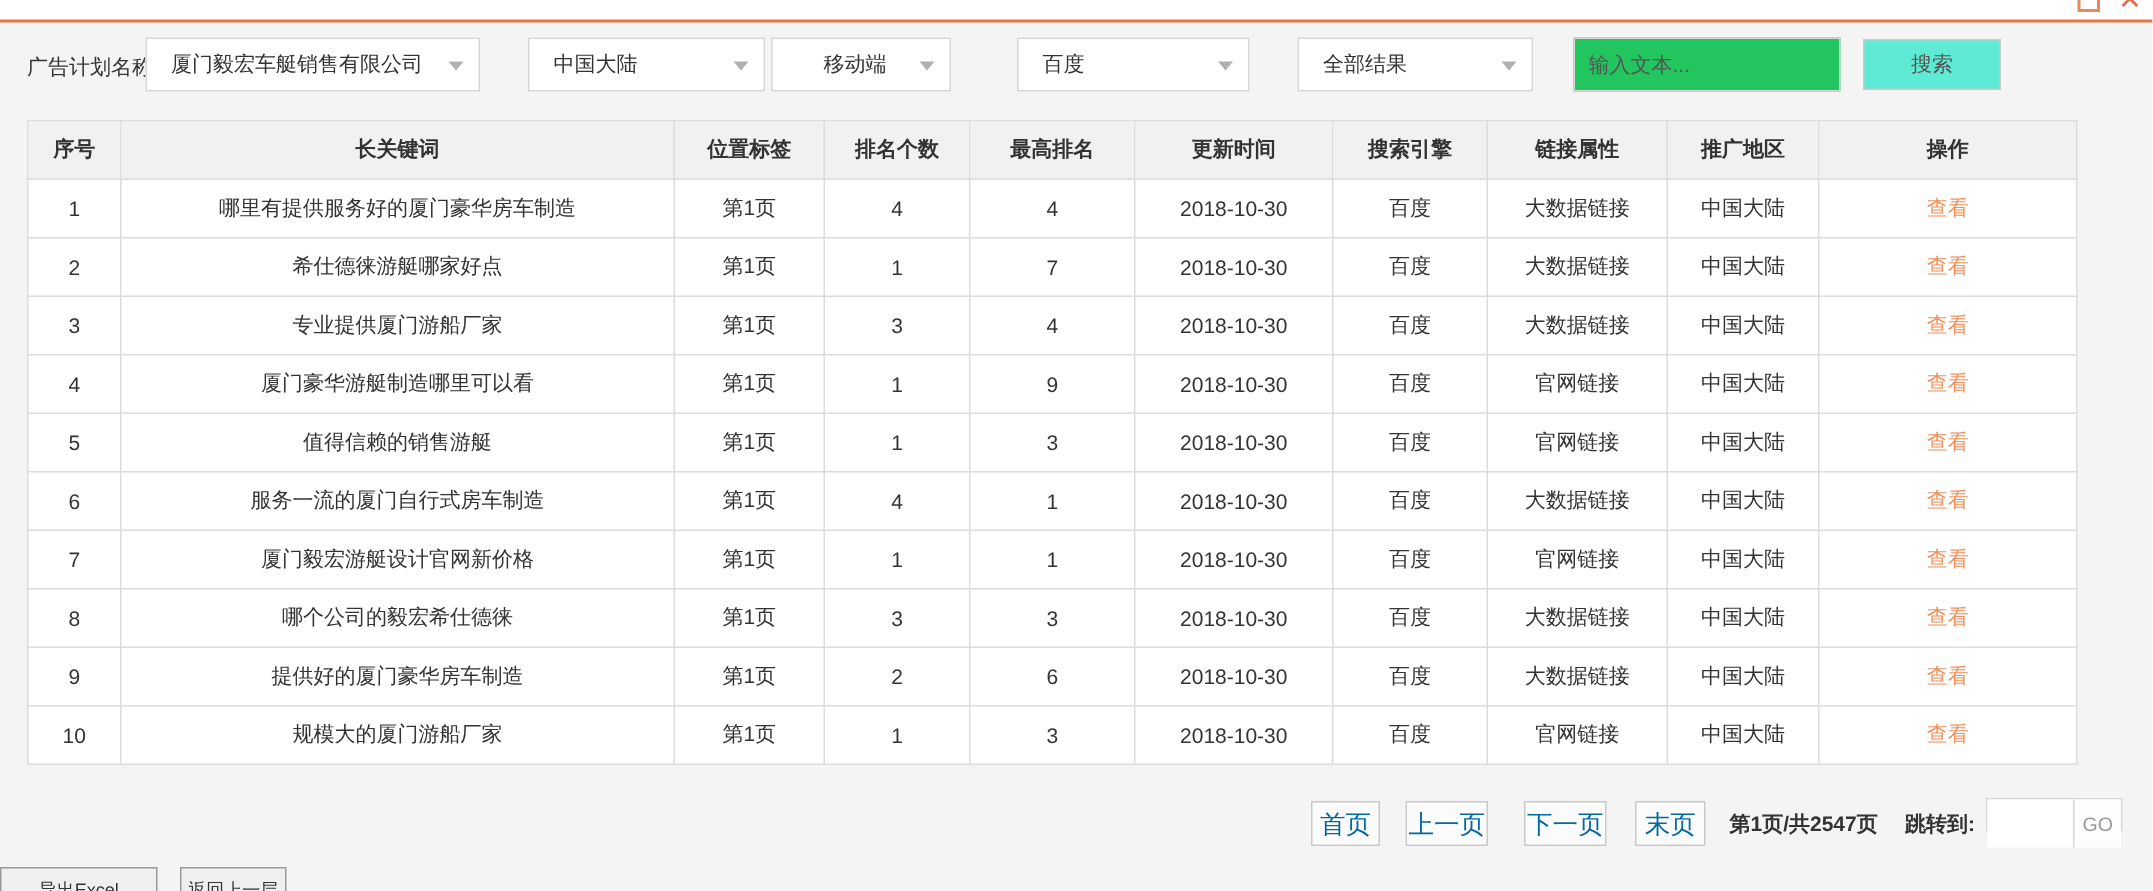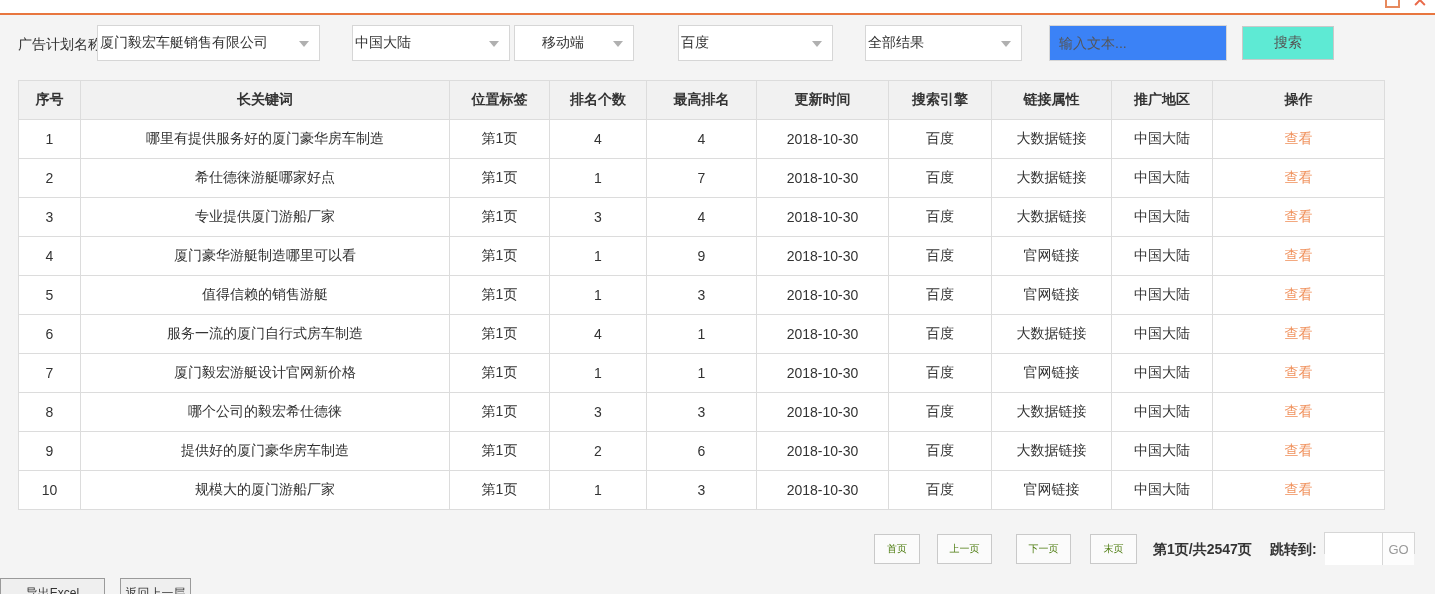--- a/index.html
+++ b/index.html
@@ -14,51 +14,51 @@
   .titlebar { position:absolute; left:0; top:0; width:1435px; height:13px; background:#ffffff; }
   .accent-line { position:absolute; left:0; top:13px; width:1435px; height:2px; background:#e8763f; }
   .restore-box { position:absolute; left:1385px; top:-5px; width:15px; height:13px;
     border:2px solid #e78a5e; background:#fff; }
   .close-x { position:absolute; left:1409px; top:-10px; width:22px; height:22px;
     color:#e96a4a; font-size:19px; font-weight:bold; line-height:22px; text-align:center; }
 
   
   .filter-label { position:absolute; left:18px; top:36px; font-size:14px; color:#333; }
   .sel { position:absolute; top:25px; height:36px; background:#fff; border:1px solid #d6d6d6;
-    display:flex; align-items:center; padding:0 24px 0 2px; font-size:14px; color:#333; cursor:default; }
+    display:flex; align-items:center; padding:0 24px 0 16px; font-size:14px; color:#333; cursor:default; }
   .sel .caret { position:absolute; right:10px; top:15px; width:0; height:0;
     border-left:5px solid transparent; border-right:5px solid transparent; border-top:6px solid #b0b0b0; }
   .sel-plan   { left:97px;  width:223px; }
   .sel-region { left:352px; width:158px; }
   .sel-device { left:514px; width:120px;justify-content:center; }
   .sel-engine { left:678px; width:155px; }
   .sel-result { left:865px; width:157px; }
   .kw-input { position:absolute; left:1049px; top:25px; width:178px; height:36px;
-    border:1px solid #d6d6d6; background:#3b82f6; padding:0 9px; font-size:14px; color:#333;
+    border:1px solid #d6d6d6; background:#22c55e; padding:0 9px; font-size:14px; color:#333;
     font-family:inherit; }
   .kw-input::placeholder { color:#555; opacity:1; }
   .search-btn { position:absolute; left:1242px; top:26px; width:92px; height:34px;
     background:#5eead4; border:1px solid #c9c9c9; font-size:14px; color:#555;
     font-family:inherit; cursor:pointer; }
 
   
   .rank-table { position:absolute; left:18px; top:80px; width:1366px;
     border-collapse:collapse; table-layout:fixed; background:#fff; font-size:14px; }
   .rank-table th, .rank-table td { border:1px solid #dcdcdc; text-align:center; overflow:hidden; white-space:nowrap; }
   .rank-table th { height:39px; background:#f1f1f1; font-weight:bold; color:#333;margin-top:12px; }
   .rank-table td { height:39px; color:#333; background:#fff; }
   col.c0{width:62px} col.c1{width:369px} col.c2{width:100px} col.c3{width:97px}
   col.c4{width:110px} col.c5{width:132px} col.c6{width:103px} col.c7{width:120px}
   col.c8{width:101px} col.c9{width:172px}
   a.view-link { color:#f0915c; text-decoration:none; cursor:pointer; }
 
   
   .note { position:absolute; left:18px; top:532px; font-size:13px; color:#999; }
   .pg-btn { position:absolute; top:534px; height:30px; background:#fbfbfb; border:1px solid #c9c9c9;
-    font-size:10px; color:#4d7c0f; font-family:inherit; cursor:pointer; }
+    font-size:17px; color:#0369a1; font-family:inherit; cursor:pointer; }
   .pg-first { left:874px; width:46px; }
   .pg-prev  { left:937px; width:55px; }
   .pg-next  { left:1016px; width:55px; }
   .pg-last  { left:1090px; width:47px; }
   .pg-info  { position:absolute; left:1153px; top:541px; font-size:14px; color:#333; font-weight:bold;}
   .pg-jump-label { position:absolute; left:1270px; top:541px; font-size:14px; color:#333; font-weight:bold;}
   .jump-wrap { position:absolute; left:1324px; top:532px; height:22px; display:flex; border:1px solid #d6d6d6; background:#fff; }
   .jump-input { width:57px; height:32px; border:none; outline:none; padding:0 4px; font-size:14px; font-family:inherit; }
   .go-btn { width:32px; height:32px; border:none; border-left:1px solid #d6d6d6; background:#fdfdfd;
     color:#999; font-size:13px; font-family:inherit; cursor:pointer; }

